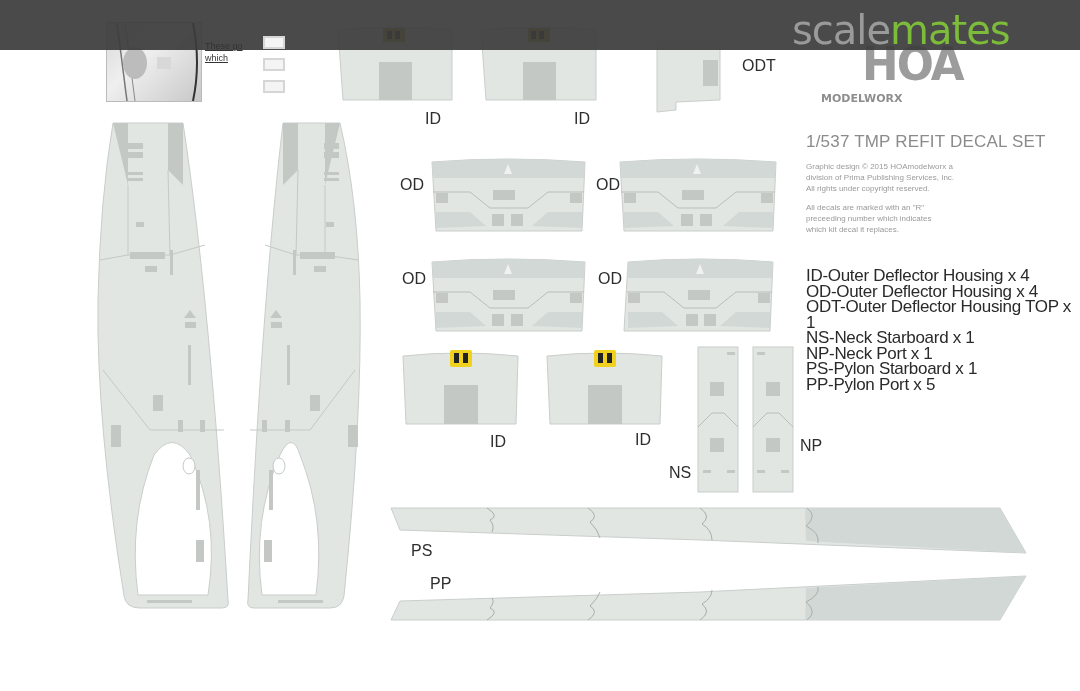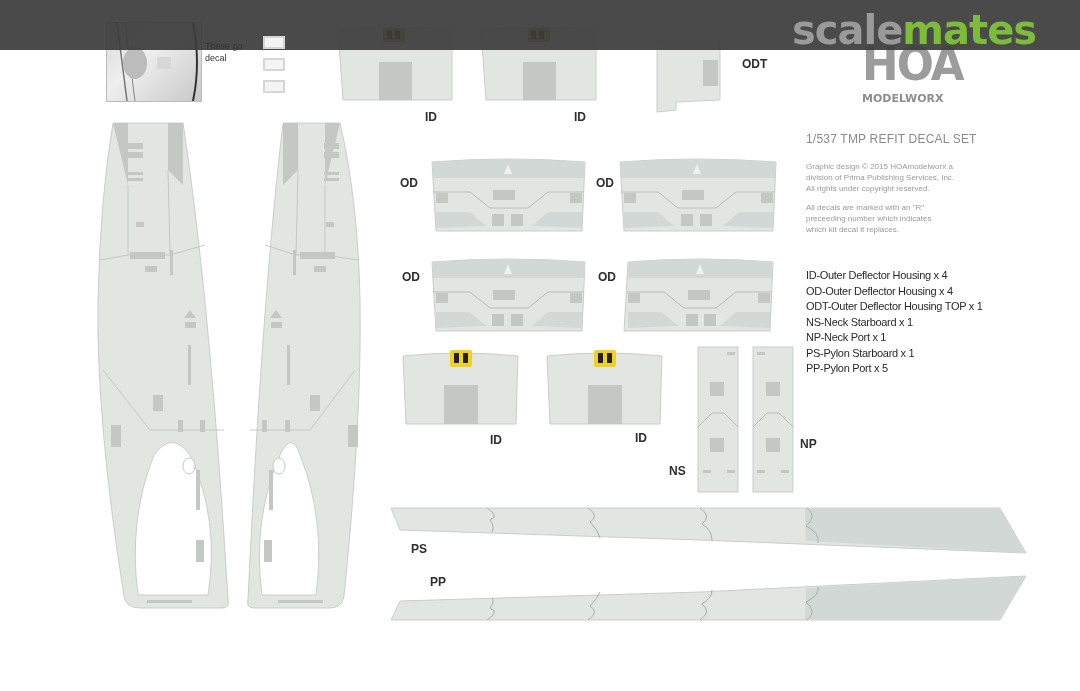--- a/index.html
+++ b/index.html
@@ -1,28 +1,28 @@
 <!DOCTYPE html>
 <html><head>
 <meta charset="utf-8">
 <style>
   html, body { margin:0; padding:0; }
   body { width:1080px; height:691px; background:#ffffff; position:relative; overflow:hidden; font-family:"Liberation Sans", sans-serif; }
   .abs { position:absolute; }
   .topbar { position:absolute; left:0; top:0; width:1080px; height:50px; background:rgba(60,60,60,0.93); z-index:20; }
-  .brand { position:absolute; left:792px; top:6px; font-family:"DejaVu Sans", sans-serif; font-weight:bold; font-size:40px; letter-spacing:-1px; line-height:48px; z-index:21; }
+  .brand { position:absolute; left:792px; top:6px; font-family:"DejaVu Sans", sans-serif; font-weight:normal; font-size:40px; letter-spacing:-1px; line-height:48px; z-index:21; }
   .brand .a { color:#9a9a9a; }
   .brand .b { color:#7dbb3a; }
   .hoa { position:absolute; left:862px; top:38px; font-family:"DejaVu Sans", sans-serif; font-weight:bold; font-size:46px; color:#9c9c9c; letter-spacing:-2px; transform:scaleX(0.95); transform-origin:left; line-height:52px; z-index:5; }
-  .modelworx { position:absolute; left:862px; top:92px; font-family:"DejaVu Sans", sans-serif; font-weight:bold; font-size:11px; color:#8e8e8e; z-index:5; }
-  .title { position:absolute; left:806px; top:132px; font-size:12px; color:#8b8b8b; letter-spacing:0.2px; }
+  .modelworx { position:absolute; left:821px; top:92px; font-family:"DejaVu Sans", sans-serif; font-weight:bold; font-size:11px; color:#8e8e8e; z-index:5; }
+  .title { position:absolute; left:806px; top:132px; font-size:17px; color:#8b8b8b; letter-spacing:0.2px; }
   .para { position:absolute; left:806px; font-size:8px; color:#9a9a9a; line-height:11px; width:210px; }
-  .legend { position:absolute; left:806px; top:268px; font-size:11px; color:#2a2a2a; line-height:15.5px; letter-spacing:-0.3px; }
-  .lbl { position:absolute; font-size:12px; color:#2e2e2e;font-weight:bold; }
-  .small-note { position:absolute; left:205px; top:40px; font-size:9px; color:#333; line-height:12px; z-index:25;}
+  .legend { position:absolute; left:806px; top:268px; font-size:17px; color:#2a2a2a; line-height:15.5px; letter-spacing:-0.3px; }
+  .lbl { position:absolute; font-size:16px; color:#2e2e2e; }
+  .small-note { position:absolute; left:205px; top:40px; font-size:9px; color:#333; line-height:12px; z-index:25;text-decoration:underline;}
   .thumb { position:absolute; left:106px; top:22px; width:94px; height:78px; background:linear-gradient(135deg,#d8d8d8,#efefef 40%,#c8c8c8); border:1px solid #bbb; overflow:hidden; }
   .thumb svg { position:absolute; left:0; top:0; }
   .tinybox { position:absolute; width:18px; height:9px; border:2px solid #d6d6d6; background:#f4f4f4; }
   .panel { fill:#e1e6e3; stroke:#c9cecb; stroke-width:1; }
   .dark { fill:#c3c8c5; }
   .mid { fill:#d2d8d5; }
 </style>
 </head>
 <body>
 
@@ -36,21 +36,21 @@
   <svg width="94" height="78" viewBox="0 0 94 78">
     <path d="M10 0 L20 78" stroke="#777" stroke-width="1.5" fill="none"></path>
     <path d="M18 0 L28 78" stroke="#888" stroke-width="1" fill="none"></path>
     <path d="M86 0 Q94 40 86 78" stroke="#333" stroke-width="2" fill="none"></path>
     <ellipse cx="28" cy="40" rx="12" ry="16" fill="#bcbcbc"></ellipse>
     <rect x="50" y="34" width="14" height="12" fill="#d8d8d8"></rect>
   </svg>
 </div>
 <div class="small-note">
   <div>These go</div>
-  <div>decal</div>
+  <div>which</div>
 </div>
 <div class="tinybox" style="left:263px;top:36px;z-index:25;"></div>
 <div class="tinybox" style="left:263px;top:58px;"></div>
 <div class="tinybox" style="left:263px;top:80px;"></div>
 
 <svg class="abs" style="left:0;top:0;" width="1080" height="691" viewBox="0 0 1080 691">
 
   <g>
     <path class="panel" d="M338 30 Q395 24 452 30 L452 100 L343 100 Z"></path>
     <rect class="dark" x="379" y="62" width="33" height="38"></rect>

